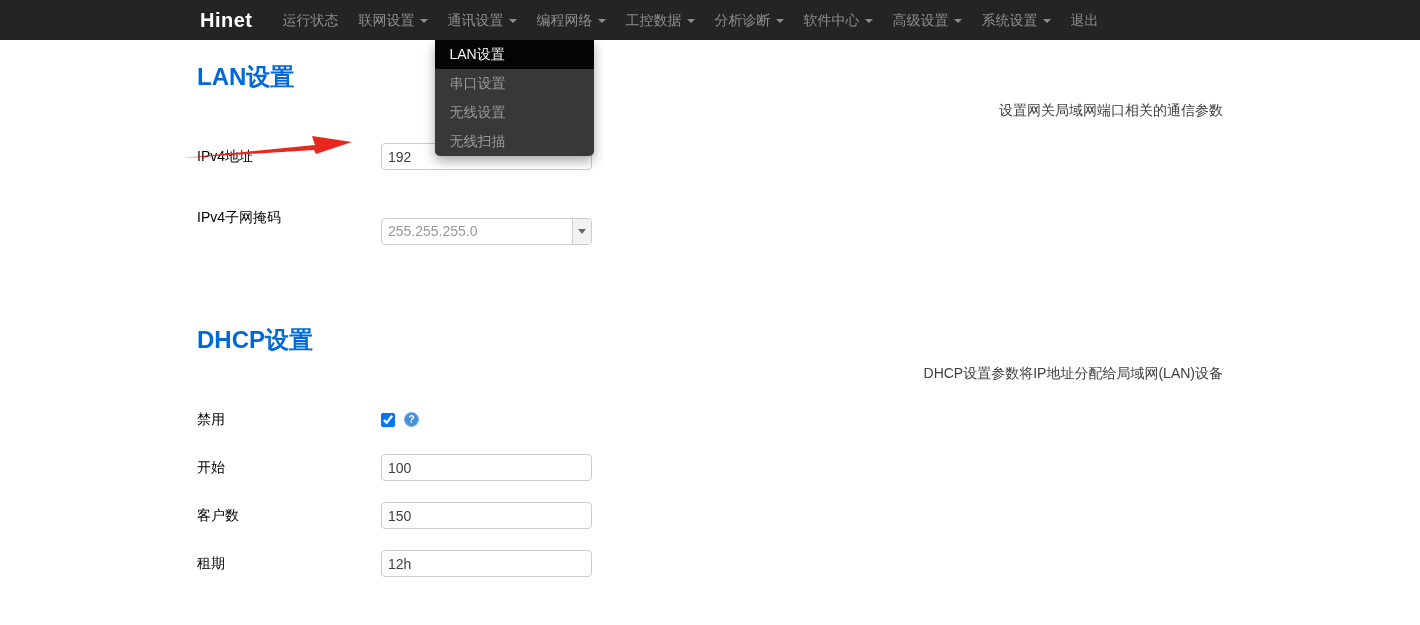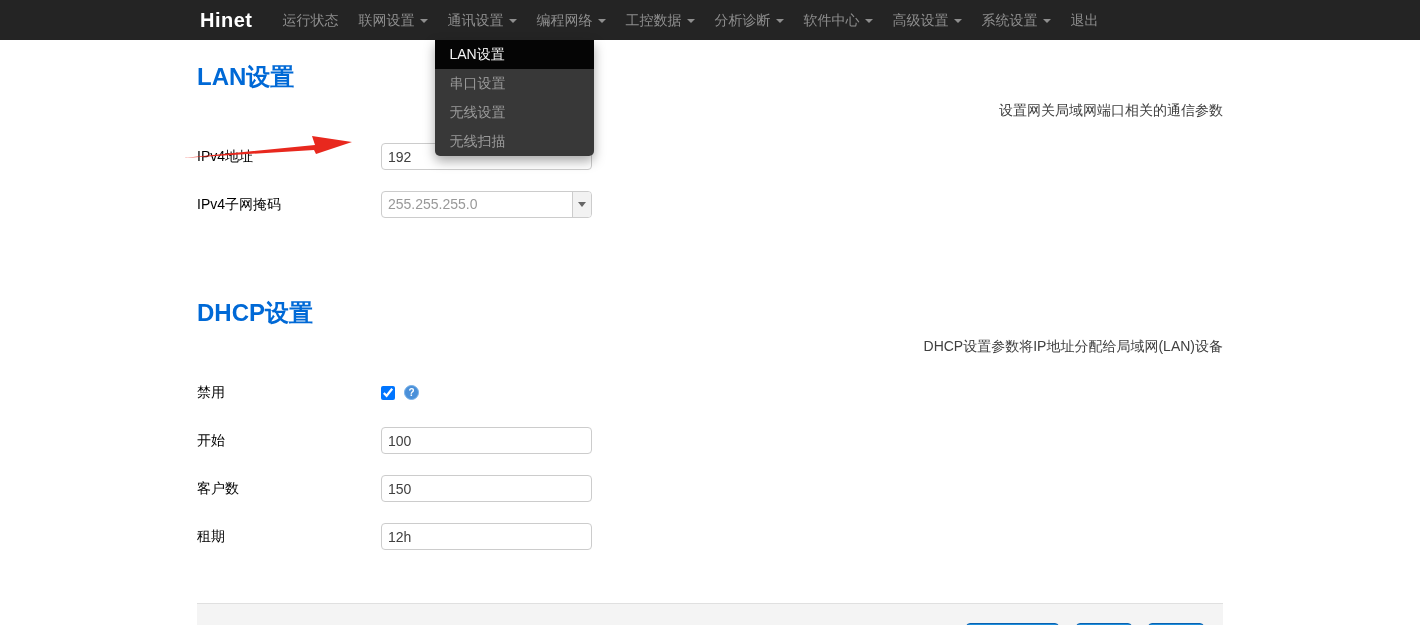--- a/index.html
+++ b/index.html
@@ -86,21 +86,21 @@
     width: 211px; height: 27px;
     border: 1px solid #cccccc; border-radius: 4px;
     padding: 4px 6px; font-size: 14px; color: #404040;
     font-family: "Liberation Sans", "DejaVu Sans", sans-serif;
     outline: none; background: #ffffff;
   }
   .select-box {
     width: 211px; height: 27px;
     border: 1px solid #cccccc; border-radius: 4px;
     display: flex; align-items: stretch;
-    background: #ffffff; cursor: pointer; overflow: hidden;
+    background: #ffffff; cursor: pointer; overflow: hidden; margin-top: 27px;
   }
   .select-value {
     flex: 1; font-size: 14px; color: #999999;
     line-height: 25px; padding: 0 6px;
     white-space: nowrap; overflow: hidden;
   }
   .select-arrow {
     width: 19px; background: #f2f2f2;
     border-left: 1px solid #cccccc;
     display: flex; align-items: center; justify-content: center;

